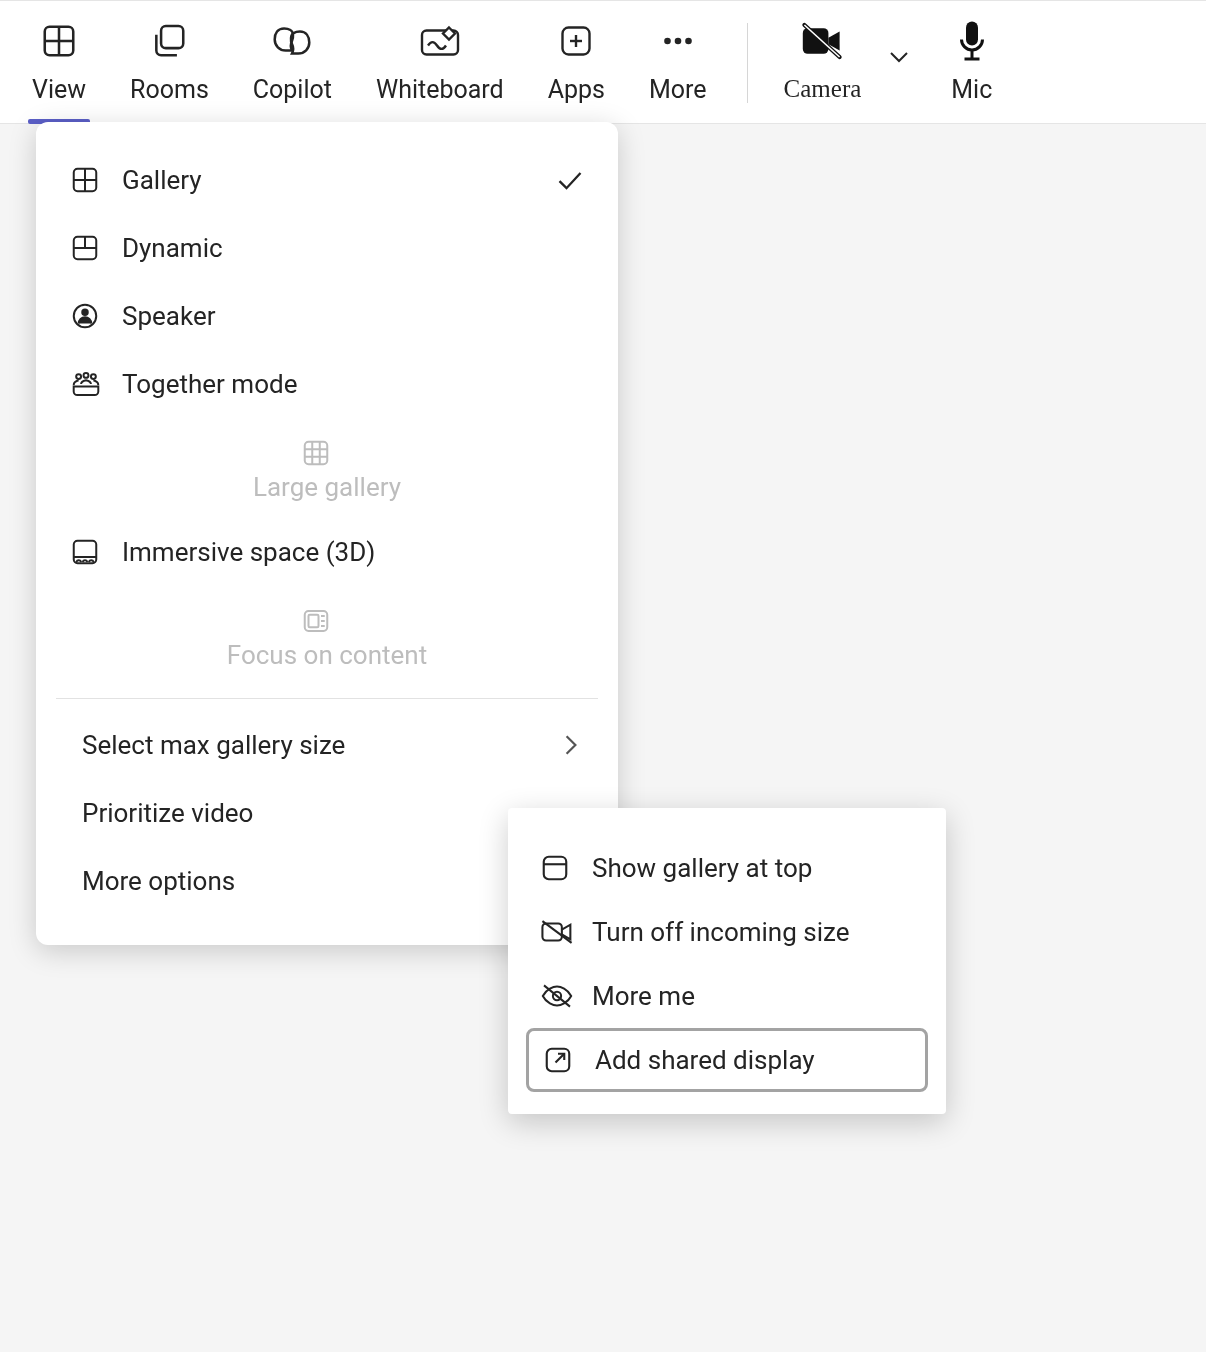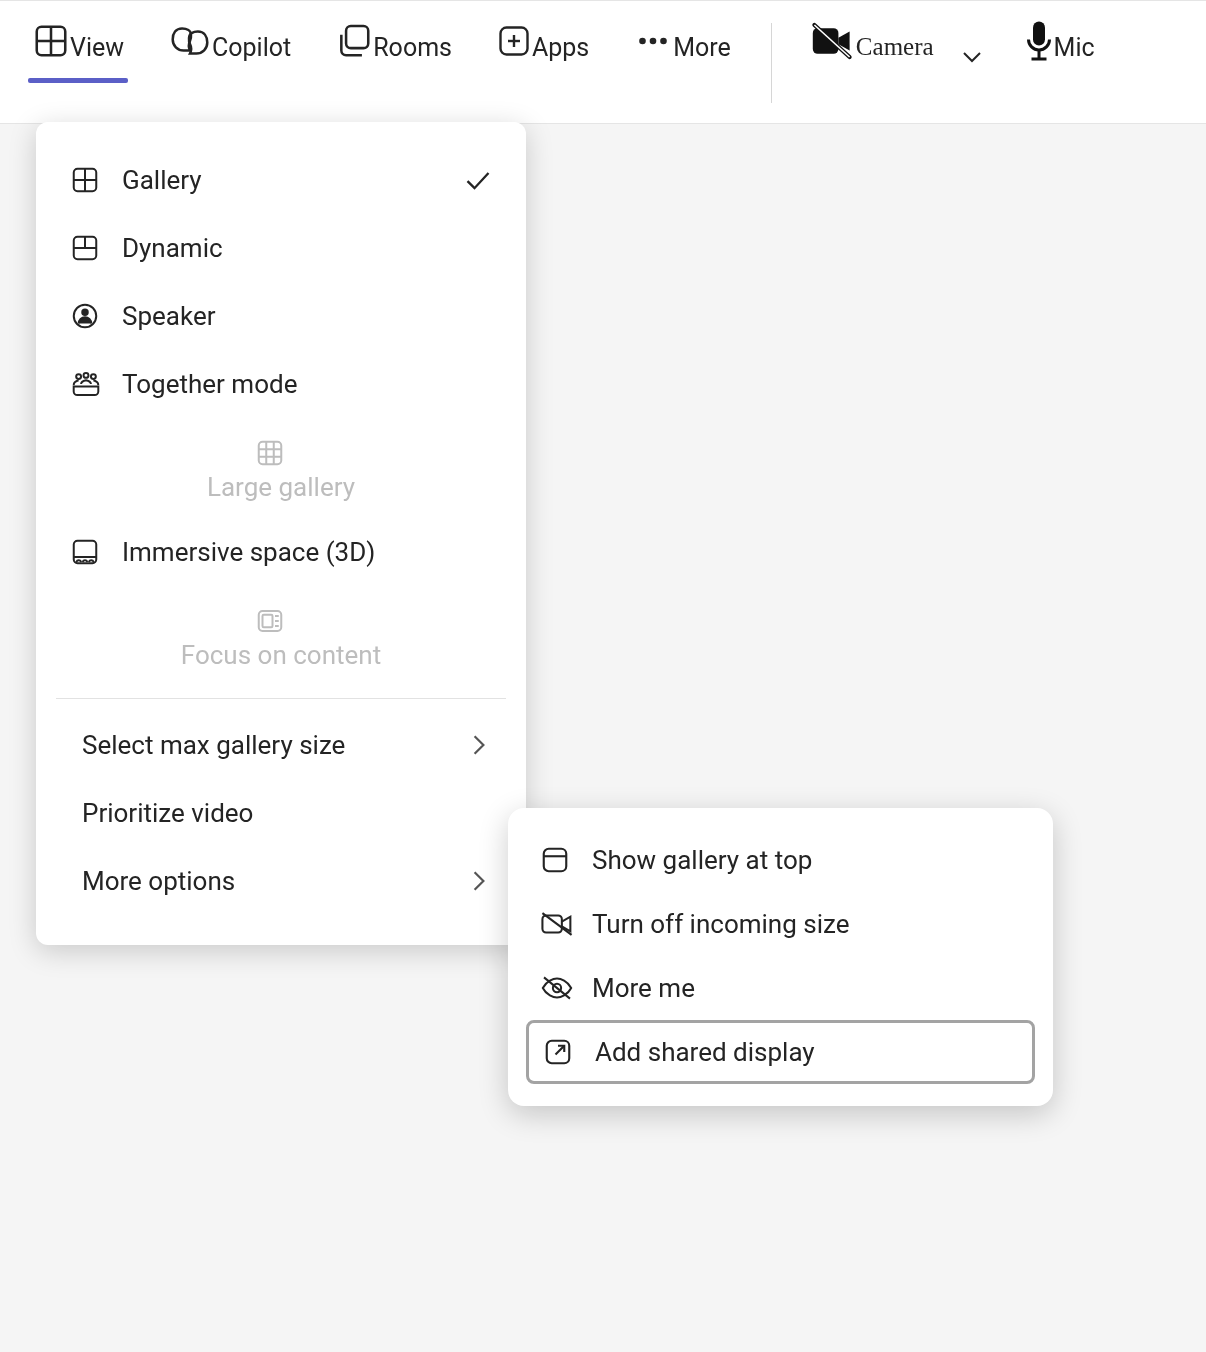--- a/index.html
+++ b/index.html
@@ -17,20 +17,21 @@
     align-items: flex-start;
     background: #fff;
     border-top: 1px solid #e5e5e5;
     border-bottom: 1px solid #e5e5e5;
     padding: 18px 20px 0 20px;
     height: 124px;
     position: relative;
   }
   .toolbar-item {
     display: flex;
+    flex-direction: column;
     align-items: center;
     justify-content: flex-start;
     cursor: pointer;
     user-select: none;
     position: relative;
     padding: 0 12px;
     margin-right: 20px;
   }
   .toolbar-item .icon-slot {
     height: 44px;
@@ -67,21 +68,21 @@
   .chevron-cam {
     margin-left: 14px;
     margin-top: 30px;
   }
 
   
   .dropdown {
     position: absolute;
     left: 36px;
     top: 122px;
-    width: 490px;
+    width: 582px;
     background: #fff;
     border-radius: 12px;
     box-shadow: 0 6px 28px rgba(0,0,0,0.18);
     padding: 24px 0 30px 0;
   }
   .menu-item {
     display: flex;
     align-items: center;
     padding: 16px 34px;
     font-size: 26px;
@@ -117,25 +118,25 @@
     background: #e2e2e2;
     margin: 12px 20px;
   }
   .menu-item.second-group { padding-left: 46px; }
 
   
   .submenu {
     position: absolute;
     left: 508px;
     top: 808px;
-    width: 545px;
+    width: 438px;
     background: #fff;
-    border-radius: 16px;
+    border-radius: 4px;
     box-shadow: 0 8px 30px rgba(0,0,0,0.2);
-    padding: 20px 18px 22px 18px;
+    padding: 28px 18px 22px 18px;
   }
   .sub-item {
     display: flex;
     align-items: center;
     font-size: 26px;
     color: #242424;
     padding: 14px 14px;
     cursor: pointer;
     border-radius: 8px;
     min-height: 64px;
@@ -163,38 +164,48 @@
         <rect x="3" y="3" width="18" height="18" rx="3"></rect>
         <line x1="12" y1="3" x2="12" y2="21"></line>
         <line x1="3" y1="12" x2="21" y2="12"></line>
       </svg>
     </div>
     <div class="label">View</div>
   </div>
 
   <div class="toolbar-item">
     <div class="icon-slot">
+      <svg width="38" height="38" viewBox="0 0 24 24" fill="none" stroke="#242424" stroke-width="1.6">
+        <rect x="7" y="2.5" width="14" height="14" rx="3"></rect>
+        <path d="M4 8 v10 a3 3 0 0 0 3 3 h10"></path>
+      </svg>
+    </div>
+    <div class="label">Rooms</div>
+  </div>
+
+  <div class="toolbar-item">
+    <div class="icon-slot">
       <svg width="44" height="38" viewBox="0 0 28 24" fill="none" stroke="#242424" stroke-width="1.6">
         <path d="M9 4 C5 4 3 7 3 11 C3 15 6 18 10 18 L14 18 C13 16 13 14 14 12 C15 10 15 6 13 5 C12 4.4 10.5 4 9 4 Z"></path>
         <path d="M19 6 C23 6 25 9 25 13 C25 17 22 20 18 20 L14 20 C15 18 15 16 14 14 C13 12 13 8 15 7 C16 6.4 17.5 6 19 6 Z"></path>
       </svg>
     </div>
     <div class="label">Copilot</div>
   </div>
 
   <div class="toolbar-item">
     <div class="icon-slot">
-      <svg width="38" height="38" viewBox="0 0 24 24" fill="none" stroke="#242424" stroke-width="1.6">
-        <rect x="7" y="2.5" width="14" height="14" rx="3"></rect>
-        <path d="M4 8 v10 a3 3 0 0 0 3 3 h10"></path>
-      </svg>
-    </div>
-    <div class="label">Rooms</div>
-  </div>
-
+      <svg width="42" height="38" viewBox="0 0 28 24" fill="none" stroke="#242424" stroke-width="1.6">
+        <rect x="2" y="5" width="24" height="16" rx="3"></rect>
+        <path d="M6 15 c2 -3 4 -3 6 0 c2 3 4 3 6 0"></path>
+        <path d="M20 3 l4 4 l-4 4 l-4 -4 z" fill="#fff"></path>
+      </svg>
+    </div>
+    <div class="label">Whiteboard</div>
+  </div>
 
   <div class="toolbar-item">
     <div class="icon-slot">
       <svg width="36" height="36" viewBox="0 0 24 24" fill="none" stroke="#242424" stroke-width="1.6">
         <rect x="3" y="3" width="18" height="18" rx="4"></rect>
         <line x1="12" y1="8" x2="12" y2="16"></line>
         <line x1="8" y1="12" x2="16" y2="12"></line>
       </svg>
     </div>
     <div class="label">Apps</div>

